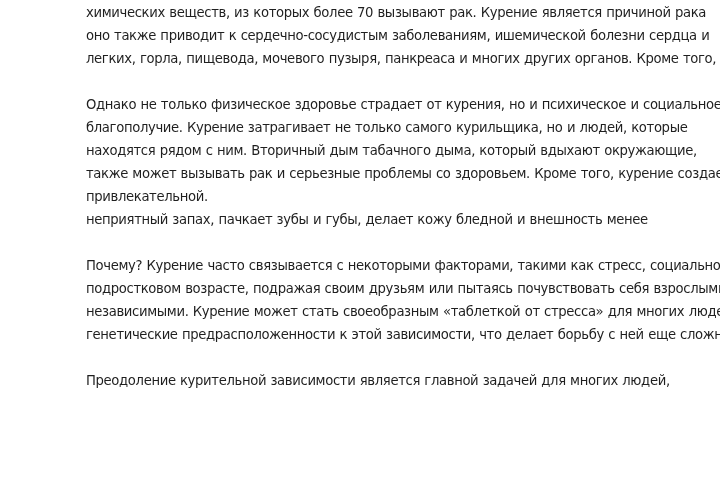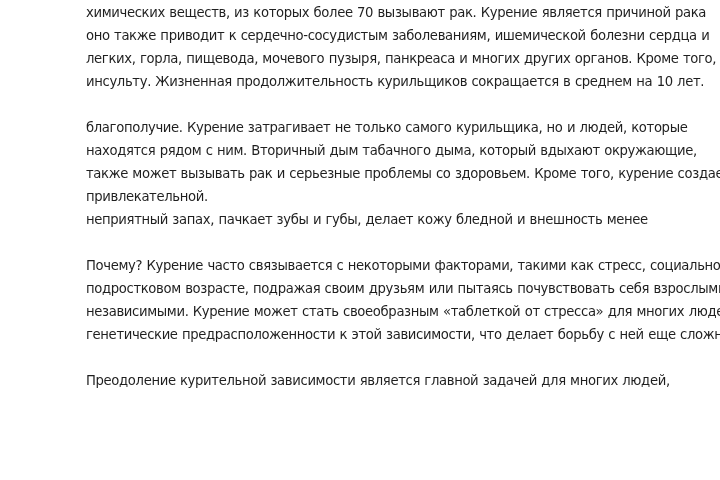--- a/index.html
+++ b/index.html
@@ -33,24 +33,24 @@
 </style>
 </head>
 <body>
 
 <div class="page">
 
   <div class="para">
     <span class="line">химических веществ, из которых более 70 вызывают рак. Курение является причиной рака</span>
     <span class="line">оно также приводит к сердечно-сосудистым заболеваниям, ишемической болезни сердца и</span>
     <span class="line">легких, горла, пищевода, мочевого пузыря, панкреаса и многих других органов. Кроме того,</span>
-    <span class="line">инсульту. Жизненная продолжительность курильщиков сокращается в среднем на 10 лет.</span>
   </div>
 
   <div class="para">
+    <span class="line">Однако не только физическое здоровье страдает от курения, но и психическое и социальное</span>
     <span class="line">благополучие. Курение затрагивает не только самого курильщика, но и людей, которые</span>
     <span class="line">находятся рядом с ним. Вторичный дым табачного дыма, который вдыхают окружающие,</span>
     <span class="line">также может вызывать рак и серьезные проблемы со здоровьем. Кроме того, курение создает</span>
     <span class="line">привлекательной.</span>
     <span class="line">неприятный запах, пачкает зубы и губы, делает кожу бледной и внешность менее</span>
   </div>
 
   <div class="para">
     <span class="line">Почему? Курение часто связывается с некоторыми факторами, такими как стресс, социальное</span>
     <span class="line">подростковом возрасте, подражая своим друзьям или пытаясь почувствовать себя взрослыми и</span>

